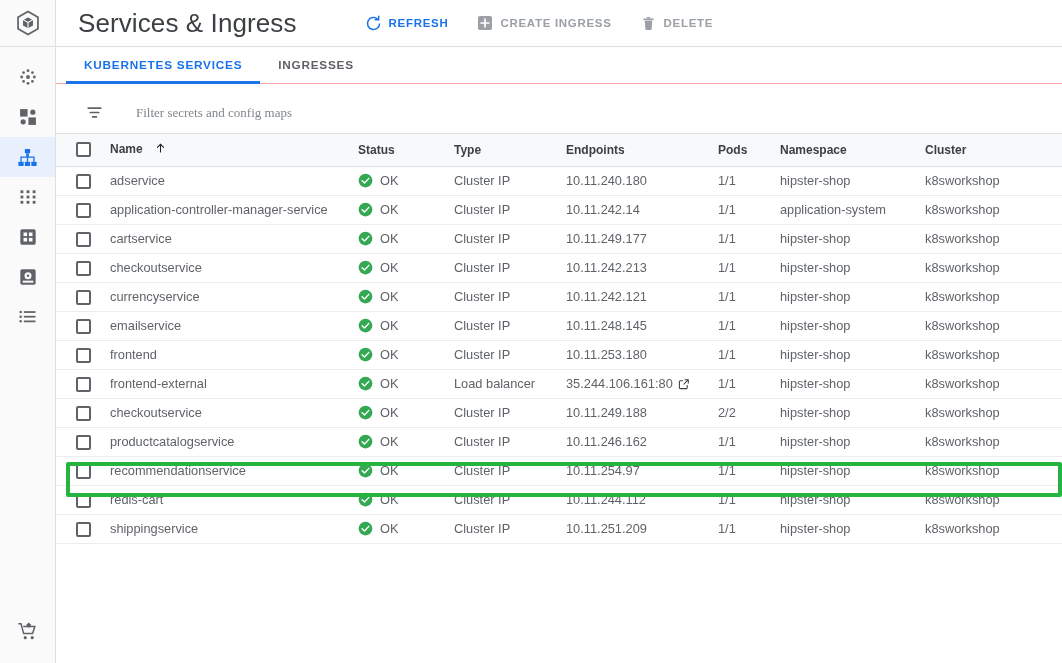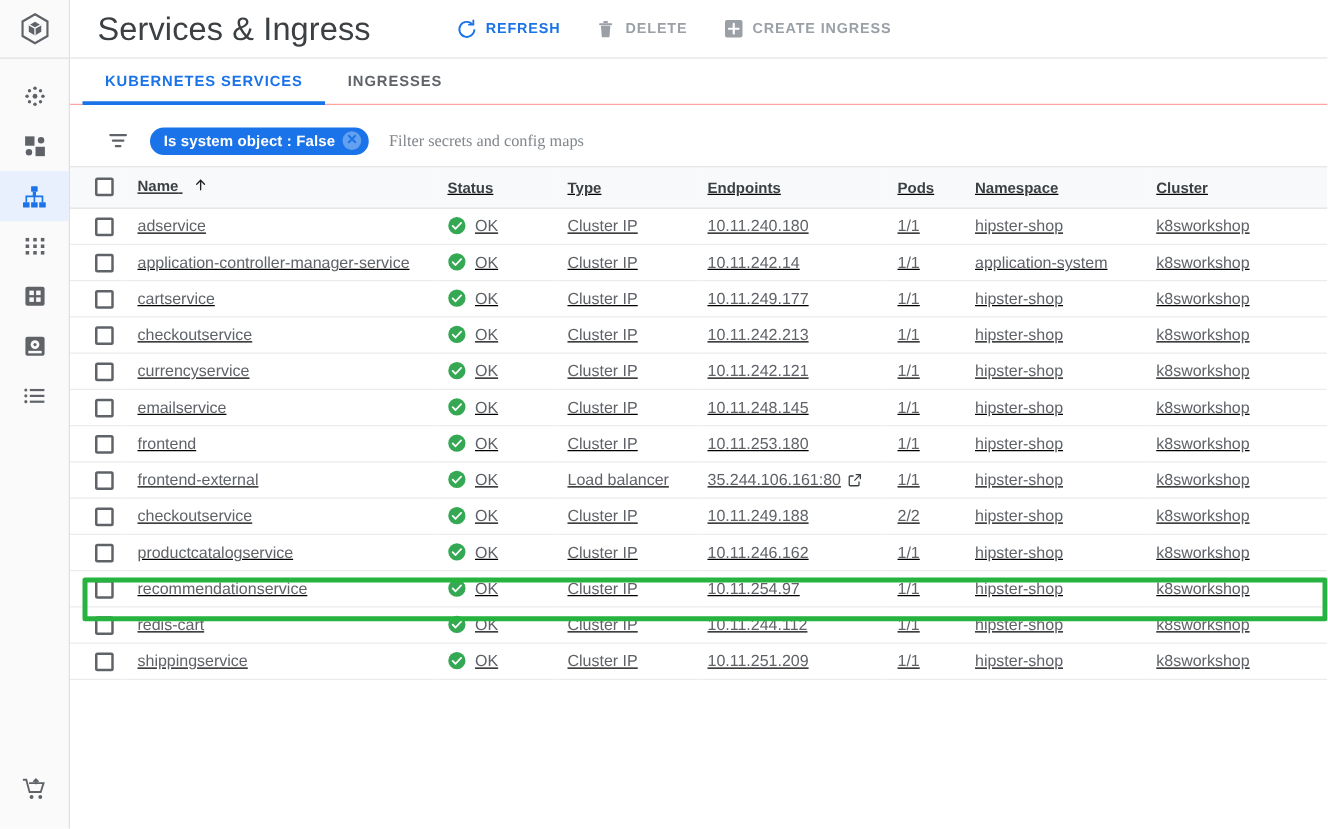--- a/index.html
+++ b/index.html
@@ -111,21 +111,21 @@
     background: rgba(255,255,255,.32);
     display: inline-flex; align-items: center; justify-content: center;
     font-size: 11px; line-height: 1; color: #1a73e8; font-weight: bold;
   }
   .filter-placeholder {
     margin-left: 16px; font-size: 13px; color: #80868b; font-family: Liberation Serif, serif;
   }
 
   
   .table-wrap { flex: 1 1 auto; overflow: hidden; position: relative; }
-  table.grid { width: 100%; border-collapse: collapse; table-layout: fixed; text-decoration: underline; }
+  table.grid { width: 100%; border-collapse: collapse; table-layout: fixed; }
   table.grid th {
     background: #f8f9fa;
     height: 32px;
     font-size: 12px; font-weight: bold; color: #3c4043;
     text-align: left; padding: 0 8px;
     border-bottom: 1px solid #e0e0e0;
     white-space: nowrap;
   }
   table.grid td {
     height: 29px;
@@ -281,38 +281,38 @@
             <svg width="17" height="17" viewBox="0 0 24 24" fill="none" stroke="#1a73e8" stroke-width="2.1">
               <path d="M20.5 12a8.5 8.5 0 1 1-2.6-6.1"></path>
               <path d="M19.3 1.8v4.9h-4.9" stroke-linecap="round"></path>
             </svg>
           </span>
           <span>REFRESH</span>
         </button>
 
         <button class="tb-btn disabled">
           <span class="ico">
+            <svg width="16" height="16" viewBox="0 0 24 24">
+              <rect x="1.5" y="1.5" width="21" height="21" rx="2.5" fill="#9aa0a6"></rect>
+              <path d="M12 6.2v11.6M6.2 12h11.6" stroke="#ffffff" stroke-width="2.6" stroke-linecap="round"></path>
+            </svg>
+          </span>
+          <span>CREATE INGRESS</span>
+        </button>
+
+        <button class="tb-btn disabled">
+          <span class="ico">
             <svg width="15" height="17" viewBox="0 0 24 24" fill="#9aa0a6">
               <path d="M6 7.5h12l-1 13.2a1.6 1.6 0 0 1-1.6 1.5H8.6A1.6 1.6 0 0 1 7 20.7z"></path>
               <rect x="3.7" y="4" width="16.6" height="2.6" rx="1"></rect>
               <rect x="9" y="1.4" width="6" height="2.4" rx="1"></rect>
             </svg>
           </span>
           <span>DELETE</span>
         </button>
-
-        <button class="tb-btn disabled">
-          <span class="ico">
-            <svg width="16" height="16" viewBox="0 0 24 24">
-              <rect x="1.5" y="1.5" width="21" height="21" rx="2.5" fill="#9aa0a6"></rect>
-              <path d="M12 6.2v11.6M6.2 12h11.6" stroke="#ffffff" stroke-width="2.6" stroke-linecap="round"></path>
-            </svg>
-          </span>
-          <span>CREATE INGRESS</span>
-        </button>
       </div>
     </div>
 
     <div class="tabs">
       <div class="tab active">
         <span>KUBERNETES SERVICES</span>
       </div>
       <div class="tab">
         <span>INGRESSES</span>
       </div>
@@ -321,24 +321,20 @@
 
     <div class="filterbar">
       <div class="filter-icon">
         <svg width="19" height="19" viewBox="0 0 24 24" fill="#5f6368">
           <rect x="3" y="5.3" width="18" height="2.2" rx="1.1"></rect>
           <rect x="5.6" y="10.9" width="12.8" height="2.2" rx="1.1"></rect>
           <rect x="8.6" y="16.5" width="6.8" height="2.2" rx="1.1"></rect>
         </svg>
       </div>
 
-      <div class="chip">
-        <span>Is system object : False</span>
-        <span class="x">✕</span>
-      </div>
 
       <div class="filter-placeholder">Filter secrets and config maps</div>
     </div>
 
     <div class="table-wrap">
       <table class="grid">
         <thead>
           <tr>
             <th class="col-chk">
               <span class="chk"></span>

